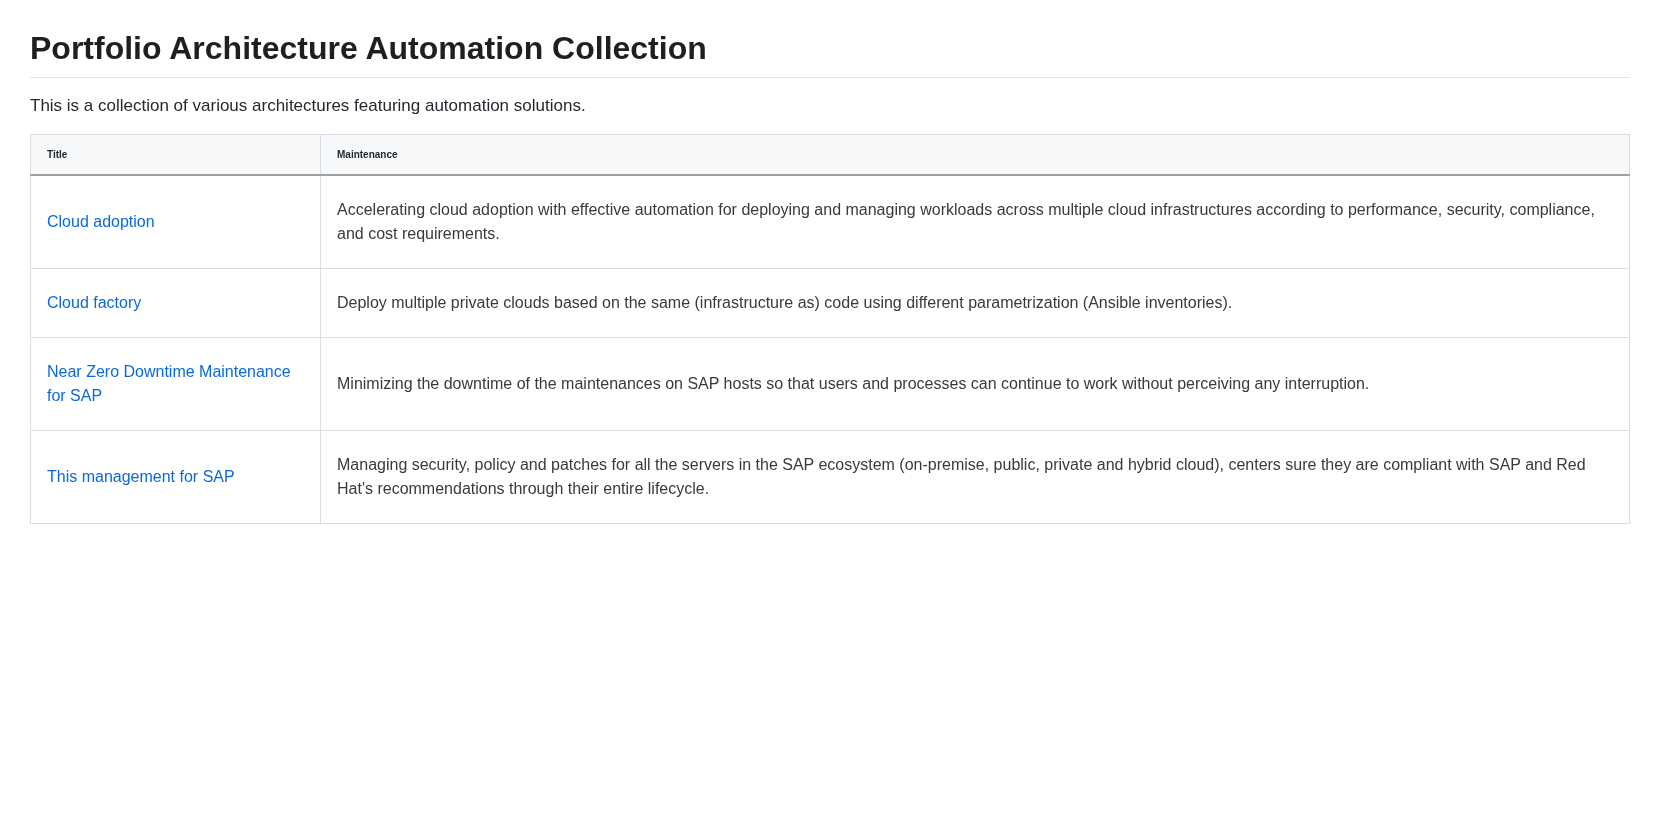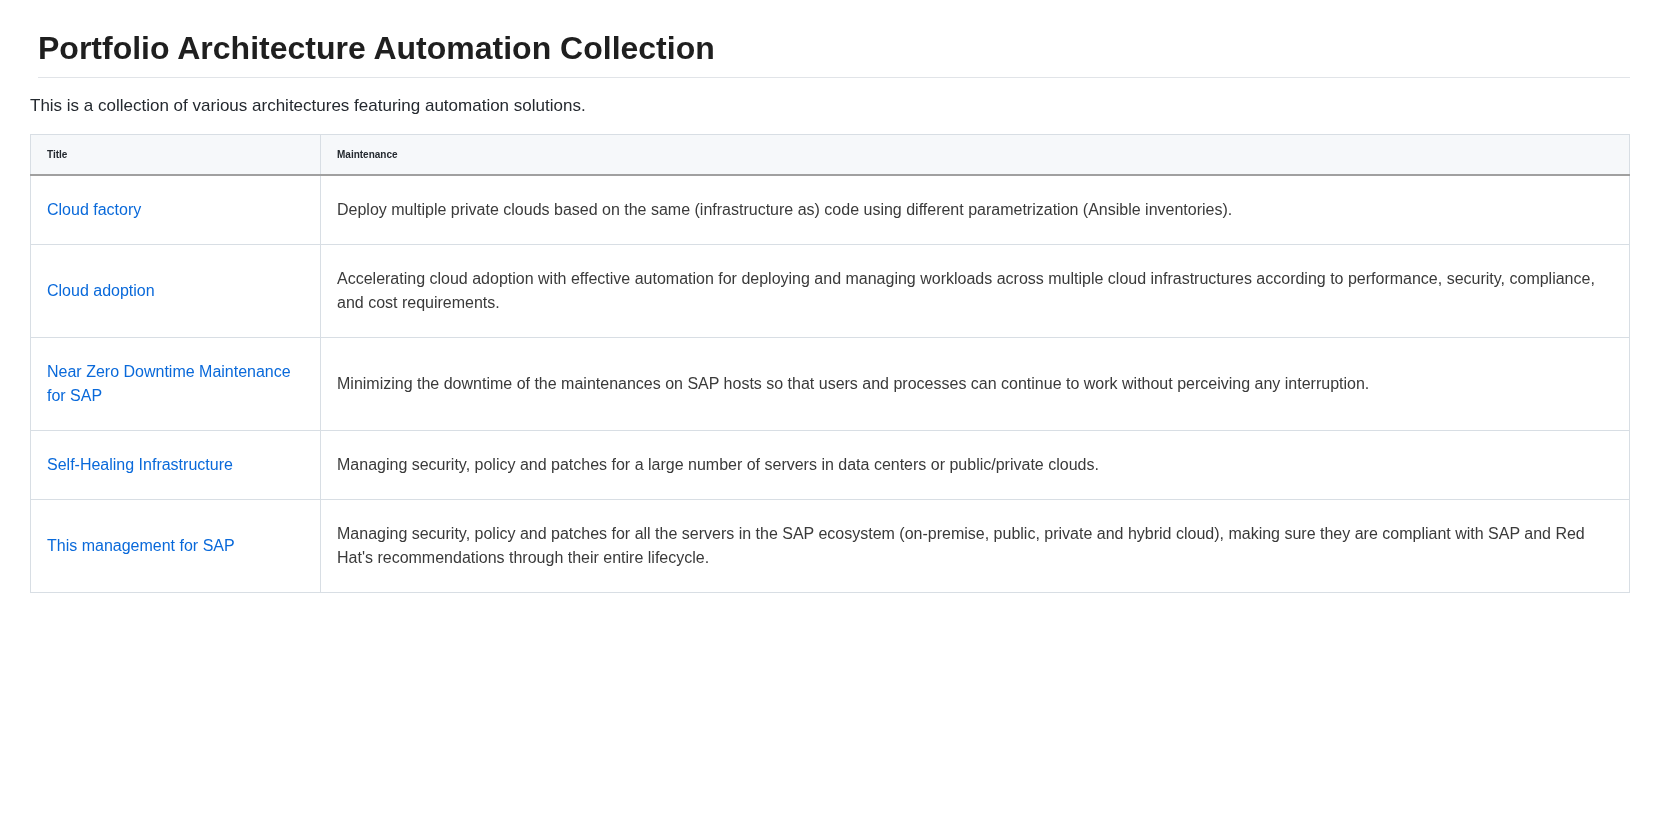--- a/index.html
+++ b/index.html
@@ -16,21 +16,20 @@
     .container {
       max-width: 1600px;
     }
     h1 {
       font-size: 32px;
       font-weight: 600;
       color: #1f1f1f;
       padding-bottom: 10px;
       border-bottom: 1px solid #e1e4e8;
       margin-bottom: 18px;
-      margin-left: 8px;
     }
     .intro {
       font-size: 17px;
       color: #24292f;
       margin-bottom: 18px;
     }
     table {
       width: 100%;
       border-collapse: collapse;
       border: 1px solid #d8dee4;
@@ -73,34 +72,30 @@
   <p class="intro">This is a collection of various architectures featuring automation solutions.</p>
   <table>
     <thead>
       <tr>
         <th>Title</th>
         <th>Maintenance</th>
       </tr>
     </thead>
     <tbody id="table-body">
     <tr>
+          <td class="title-cell"><a href="#">Cloud adoption</a></td>
+          <td class="desc-cell">Accelerating cloud adoption with effective automation for deploying and managing workloads across multiple cloud infrastructures according to performance, security, compliance, and cost requirements.</td>
+        </tr>
+        <tr>
           <td class="title-cell"><a href="#">Cloud factory</a></td>
           <td class="desc-cell">Deploy multiple private clouds based on the same (infrastructure as) code using different parametrization (Ansible inventories).</td>
-        </tr>
-        <tr>
-          <td class="title-cell"><a href="#">Cloud adoption</a></td>
-          <td class="desc-cell">Accelerating cloud adoption with effective automation for deploying and managing workloads across multiple cloud infrastructures according to performance, security, compliance, and cost requirements.</td>
         </tr>
         <tr>
           <td class="title-cell"><a href="#">Near Zero Downtime Maintenance for SAP</a></td>
           <td class="desc-cell">Minimizing the downtime of the maintenances on SAP hosts so that users and processes can continue to work without perceiving any interruption.</td>
         </tr>
         <tr>
-          <td class="title-cell"><a href="#">Self-Healing Infrastructure</a></td>
-          <td class="desc-cell">Managing security, policy and patches for a large number of servers in data centers or public/private clouds.</td>
-        </tr>
-        <tr>
           <td class="title-cell"><a href="#">This management for SAP</a></td>
-          <td class="desc-cell">Managing security, policy and patches for all the servers in the SAP ecosystem (on-premise, public, private and hybrid cloud), making sure they are compliant with SAP and Red Hat's recommendations through their entire lifecycle.</td>
+          <td class="desc-cell">Managing security, policy and patches for all the servers in the SAP ecosystem (on-premise, public, private and hybrid cloud), centers sure they are compliant with SAP and Red Hat's recommendations through their entire lifecycle.</td>
         </tr>
       </tbody>
   </table>
 </div>
 
 </body></html>

